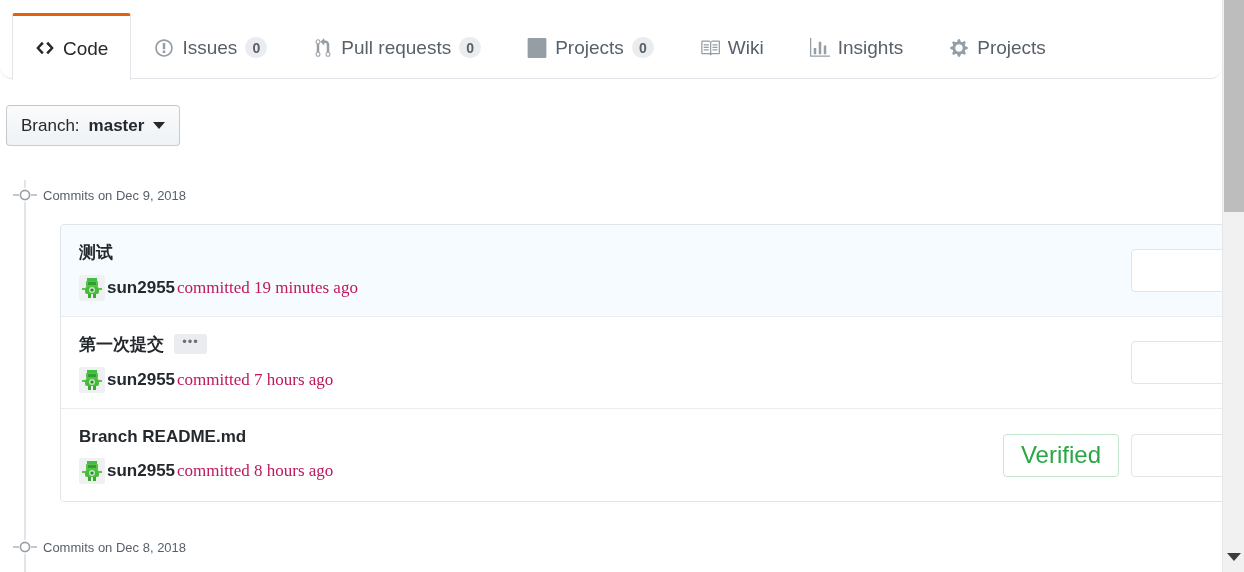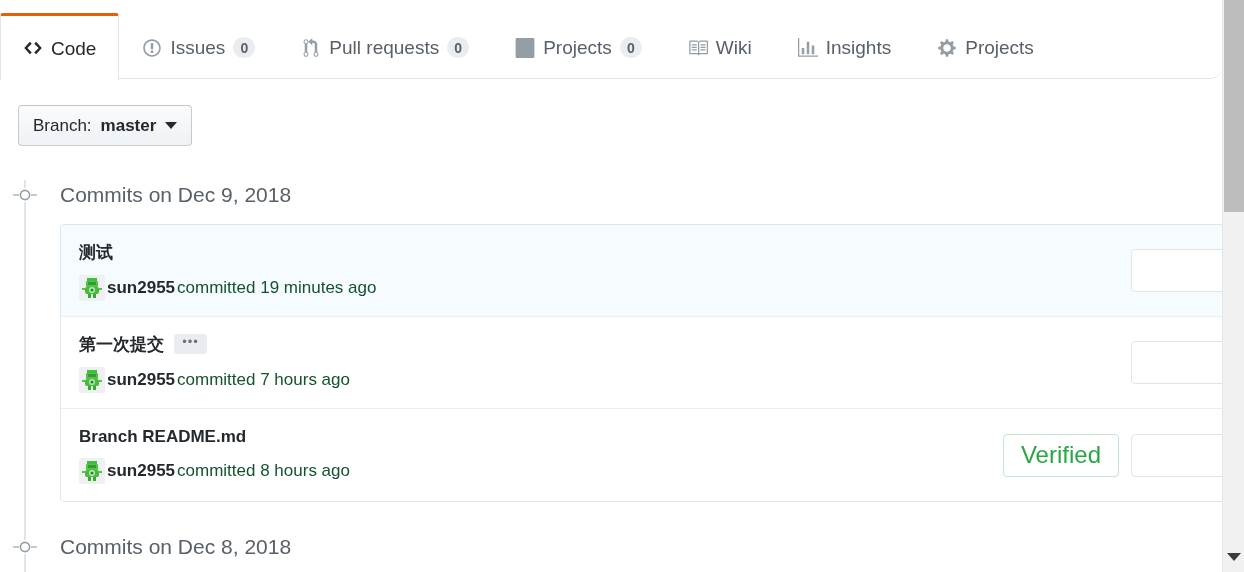--- a/index.html
+++ b/index.html
@@ -23,21 +23,21 @@
   }
 
   
   .repo-nav {
     position: relative;
     height: 79px;
     border-bottom: 1px solid #e1e4e8;
     background: #fff;
     display: flex;
     align-items: stretch;
-    padding-left: 0;
+    padding-left: 12px;
     border-radius: 12px;
   }
   .nav-item {
     display: flex;
     align-items: center;
     gap: 8px;
     padding: 0 22px;
     font-size: 19px;
     color: #586069;
     border-top: 3px solid transparent;
@@ -65,21 +65,21 @@
   .nav-label { line-height:1; }
   .counter {
     display:inline-flex; align-items:center; justify-content:center;
     min-width: 22px; height: 21px; padding: 0 7px;
     background: #eaecef; color:#586069;
     border-radius: 11px; font-size: 14px; font-weight: bold;
     line-height:1;
   }
 
   
-  .branch-bar { padding: 26px 0 0 18px; }
+  .branch-bar { padding: 26px 0 0 6px; }
   .branch-btn {
     display:inline-flex; align-items:center; gap:9px;
     height: 41px; padding: 0 14px;
     background: #eff3f6;
     background-image: linear-gradient(-180deg,#fafbfc,#eff3f6 90%);
     border: 1px solid rgba(27,31,35,0.2);
     border-radius: 4px;
     font-size: 17px; color: #24292e;
     cursor: pointer;
   }
@@ -105,22 +105,22 @@
     margin-bottom: 14px;
   }
   .node {
     position:absolute; left: 13px; top: 50%; transform: translateY(-50%);
     width: 24px; height: 14px;
     display:flex; align-items:center; justify-content:center;
     background:#fff;
     z-index: 2;
   }
   .group-title {
-    margin-left: 60px;
-    font-size: 21px; color: #586069;
+    margin-left: 43px;
+    font-size: 13px; color: #586069;
     white-space: nowrap;
   }
 
   
   .commit-box {
     margin-left: 60px;
     margin-right: -40px;
     border: 1px solid #e1e4e8;
     border-radius: 4px;
     background: #fff;
@@ -161,21 +161,21 @@
   }
   .avatar {
     width: 26px; height: 26px;
     border-radius: 3px;
     flex: none;
     background: #eef0f2;
     overflow:hidden;
     display:block;
   }
   .author { font-weight: bold; color: #24292e; cursor:pointer; }
-  .meta-rest { color:#14532d; }
+  .meta-rest { color:#be185d;font-family:Liberation Serif, serif; }
 
   .commit-actions { display:flex; align-items:center; gap:12px; flex:none; padding-right: 0; }
   .verified-badge {
     display:inline-flex; align-items:center; justify-content:center;
     height: 43px; padding: 0 17px;
     border: 1px solid #c3e6cd;
     border-radius: 4px;
     color: #28a745;
     font-size: 24px;
     background: #fff;

